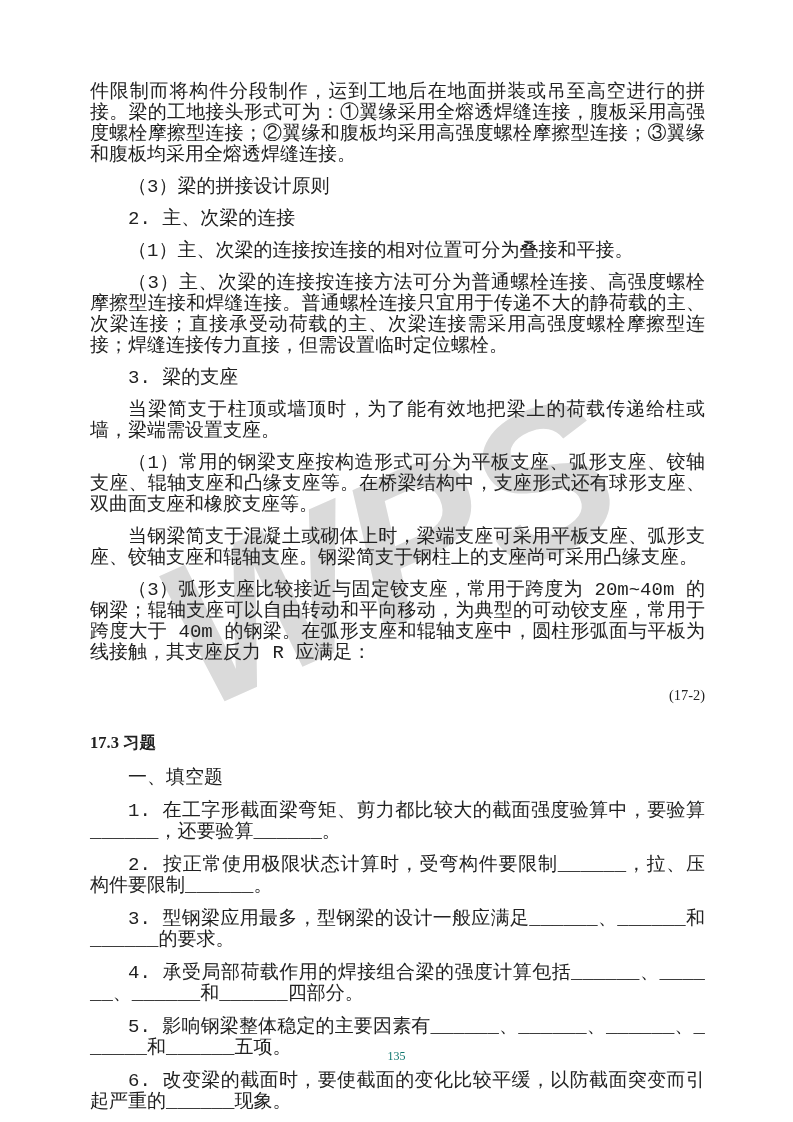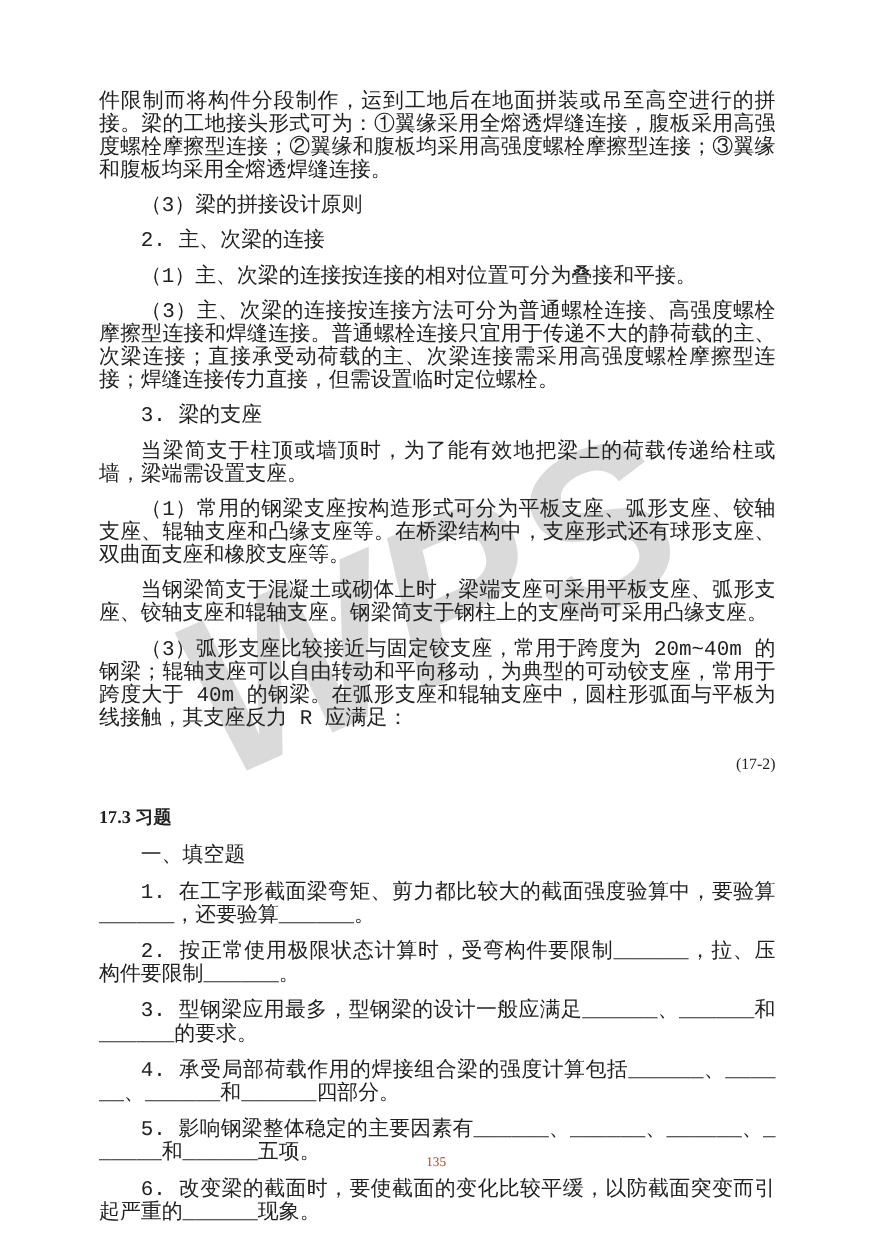--- a/index.html
+++ b/index.html
@@ -85,21 +85,21 @@
   .question {
     margin-bottom: 12px;
   }
   .page-number {
     position: absolute;
     left: 0;
     right: 0;
     bottom: 58px;
     text-align: center;
     font-size: 12px;
-    color: #c2410c;
+    color: #0f766e;
     z-index: 1;
   }
 </style>
 </head>
 <body>
 
 <div class="page">
 
   <div class="watermark">WPS</div>
 

